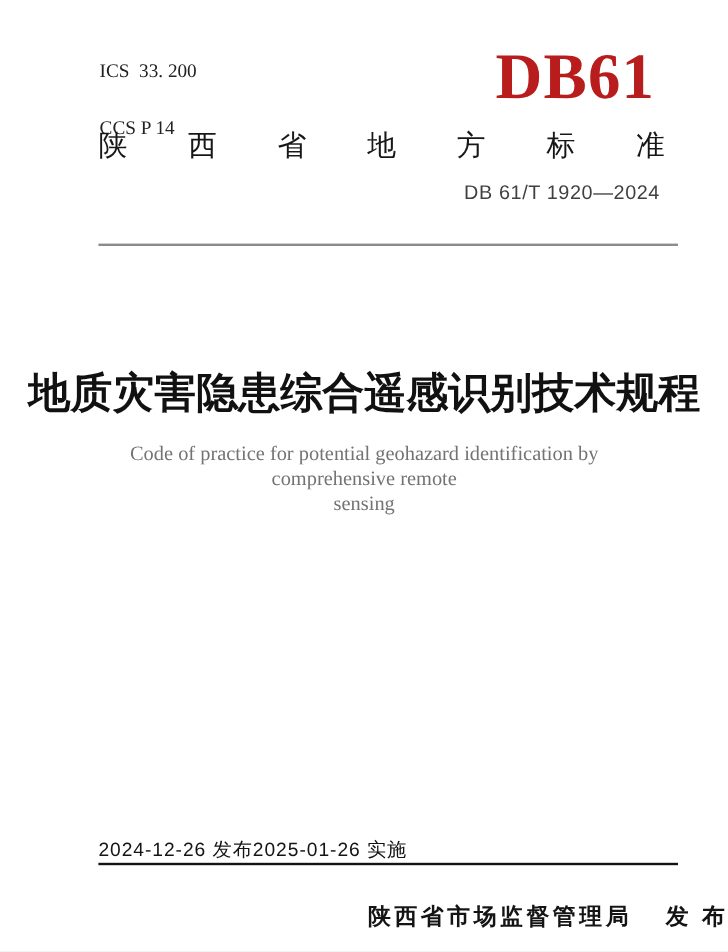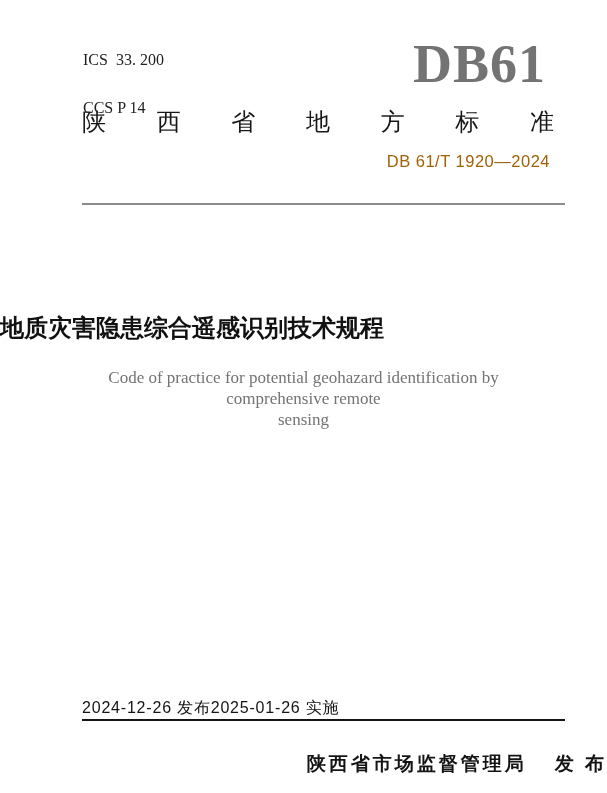--- a/index.html
+++ b/index.html
@@ -29,56 +29,56 @@
   }
   .logo {
     position: absolute;
     top: 38px;
     right: 61px;
     font-family: "Liberation Serif", serif;
     font-weight: bold;
     font-size: 54px;
     line-height: 52px;
     letter-spacing: 1px;
-    color: #737373;
+    color: #b91c1c;
   }
   .standard-type {
     position: absolute;
     left: 82px;
     top: 106px;
     width: 472px;
     font-size: 24px;
     line-height: 32px;
     text-align: justify;
     text-align-last: justify;
     text-justify: inter-character;
     color: #171717;
   }
   .standard-number {
     position: absolute;
     top: 152px;
     right: 57px;
     font-size: 16.5px;
     letter-spacing: 0.5px;
-    color: #a16207;
+    color: #404040;
   }
   .rule-top {
     position: absolute;
     left: 82px;
     top: 203px;
     width: 483px;
     height: 2px;
   }
   .title-zh {
     position: absolute;
     top: 311px;
     left: 0;
     width: 100%;
-    text-align: left;
-    font-size: 24px;
+    text-align: center;
+    font-size: 35px;
     line-height: 34px;
     font-weight: bold;
     color: #111111;
   }
   .title-en {
     position: absolute;
     top: 367px;
     left: 63px;
     width: 481px;
     text-align: center;

